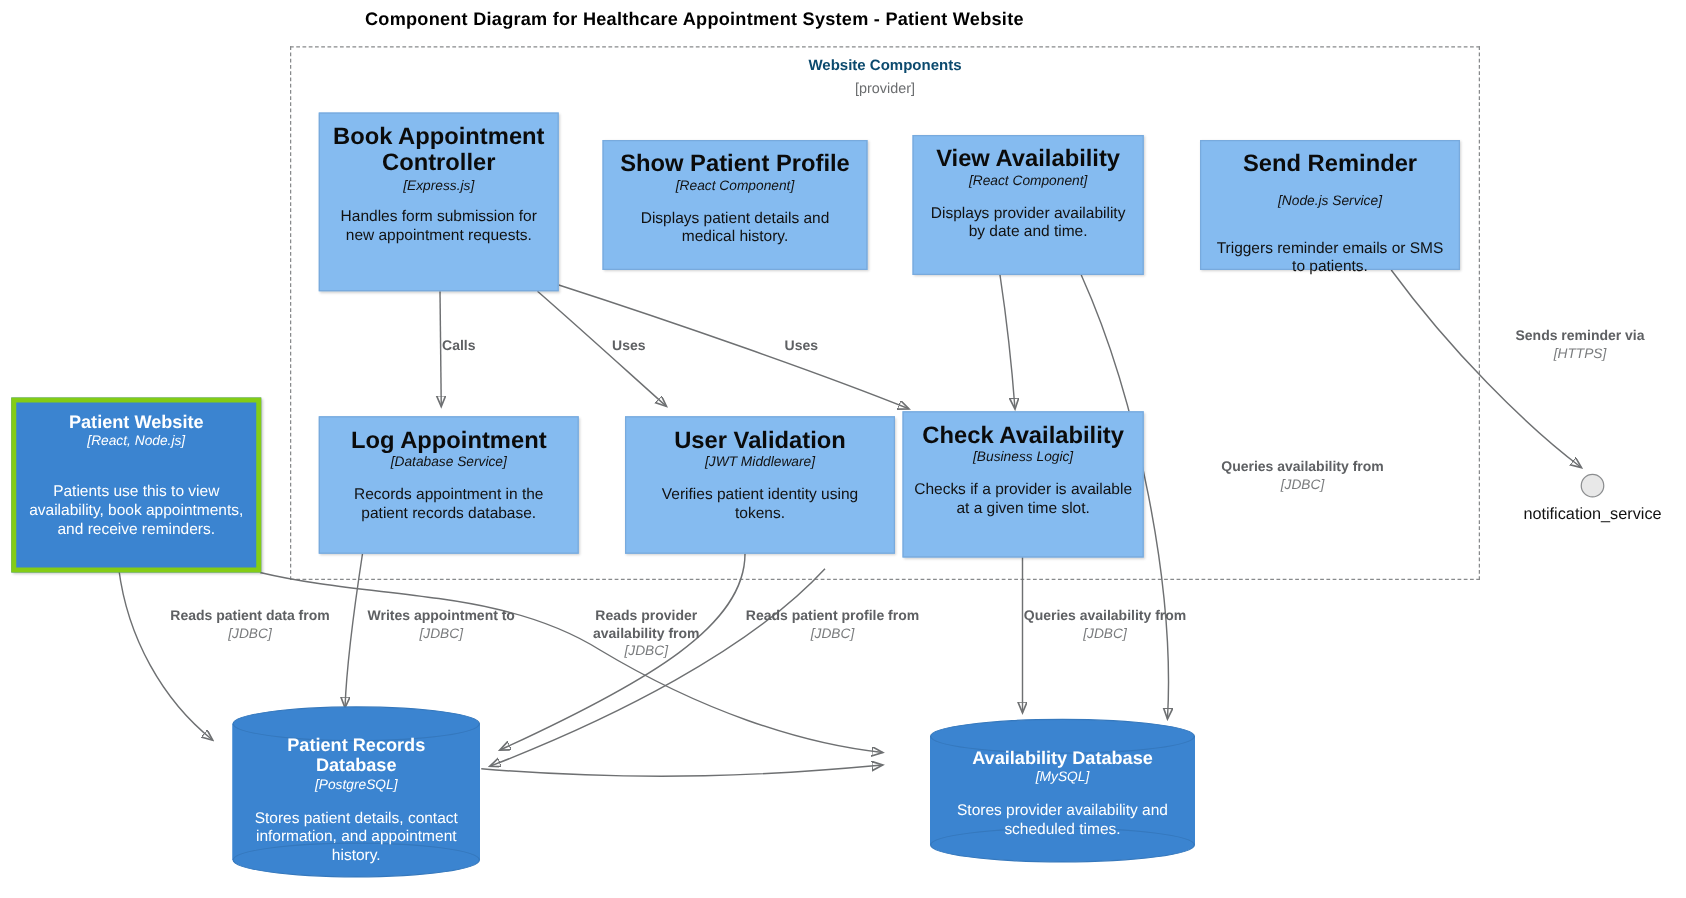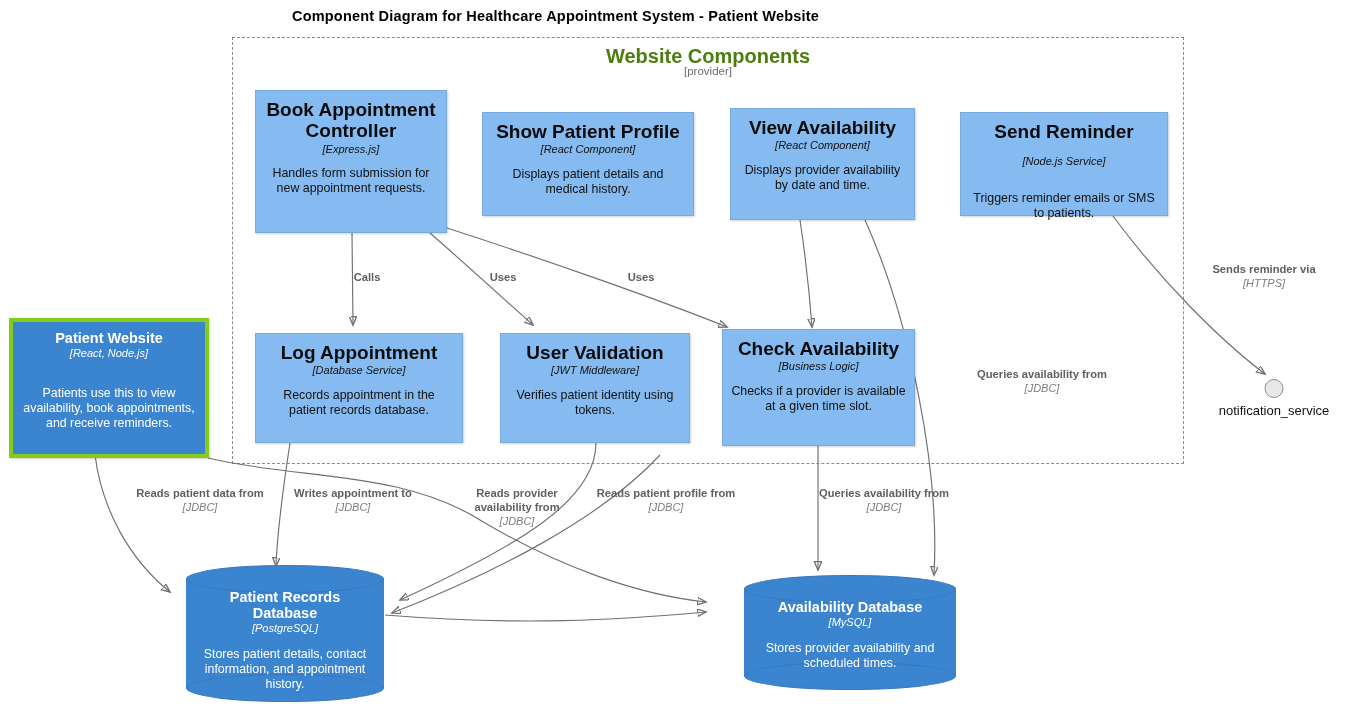--- a/index.html
+++ b/index.html
@@ -12,21 +12,21 @@
     font-size:14.5px;font-weight:bold;letter-spacing:.2px;color:#000;
   }
 
   
   .container-box{
     position:absolute;left:232px;top:37px;width:952px;height:427px;
     border:1.5px dashed #888a8c;background:transparent;box-sizing:border-box;
   }
   .container-title{
     position:absolute;left:232px;top:45px;width:952px;text-align:center;
-    font-size:20px;font-weight:bold;color:#4d7c0f;
+    font-size:12px;font-weight:bold;color:#0c4a6e;
   }
   .container-tech{
     position:absolute;left:232px;top:65px;width:952px;text-align:center;
     font-size:11.5px;color:#6b6d6f;
   }
 
   
   .node{
     position:absolute;box-sizing:border-box;
     display:flex;flex-direction:column;align-items:center;justify-content:flex-start;
@@ -218,21 +218,21 @@
     <div class="n-tech">[Node.js Service]</div>
     <div class="n-desc">Triggers reminder emails or SMS to patients.</div>
   </div>
 
   <div class="node component" style="left:255px;top:333px;width:208px;height:110px;">
     <div class="n-name">Log Appointment</div>
     <div class="n-tech">[Database Service]</div>
     <div class="n-desc">Records appointment in the patient records database.</div>
   </div>
 
-  <div class="node component" style="left:500px;top:333px;width:190px;height:110px;">
+  <div class="node component" style="left:500px;top:333px;width:216px;height:110px;">
     <div class="n-name">User Validation</div>
     <div class="n-tech">[JWT Middleware]</div>
     <div class="n-desc">Verifies patient identity using tokens.</div>
   </div>
 
   <div class="node component" style="left:722px;top:329px;width:193px;height:117px;">
     <div class="n-name">Check Availability</div>
     <div class="n-tech">[Business Logic]</div>
     <div class="n-desc">Checks if a provider is available at a given time slot.</div>
   </div>

